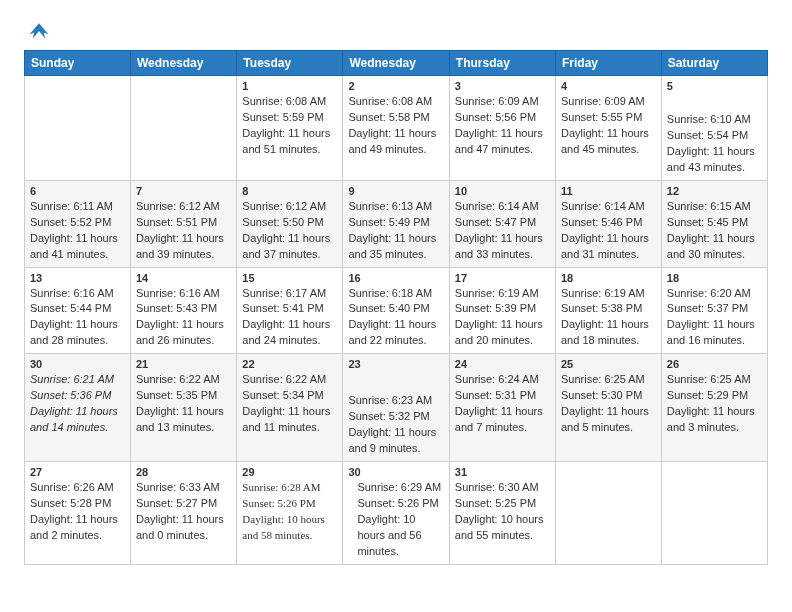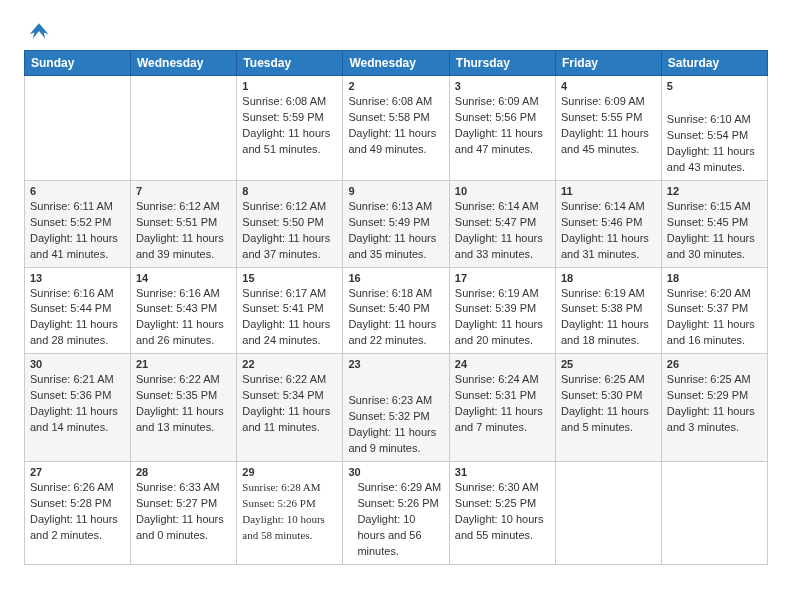--- a/index.html
+++ b/index.html
@@ -254,21 +254,21 @@
           <td>
             <span class="day-num">18</span>
             <div class="day-info" style="white-space: pre-line;">Sunrise: 6:20 AM
 Sunset: 5:37 PM
 Daylight: 11 hours and 16 minutes.</div>
           </td>
         </tr>
         <tr>
           <td>
             <span class="day-num">30</span>
-            <div class="day-info" style="white-space: pre-line;">Sunrise: 6:21 AM
+            <div class="day-info" style="white-space: pre-line; font-style: italic;">Sunrise: 6:21 AM
 Sunset: 5:36 PM
 Daylight: 11 hours and 14 minutes.</div>
           </td>
           <td>
             <span class="day-num">21</span>
             <div class="day-info" style="white-space: pre-line;">Sunrise: 6:22 AM
 Sunset: 5:35 PM
 Daylight: 11 hours and 13 minutes.</div>
           </td>
           <td>

